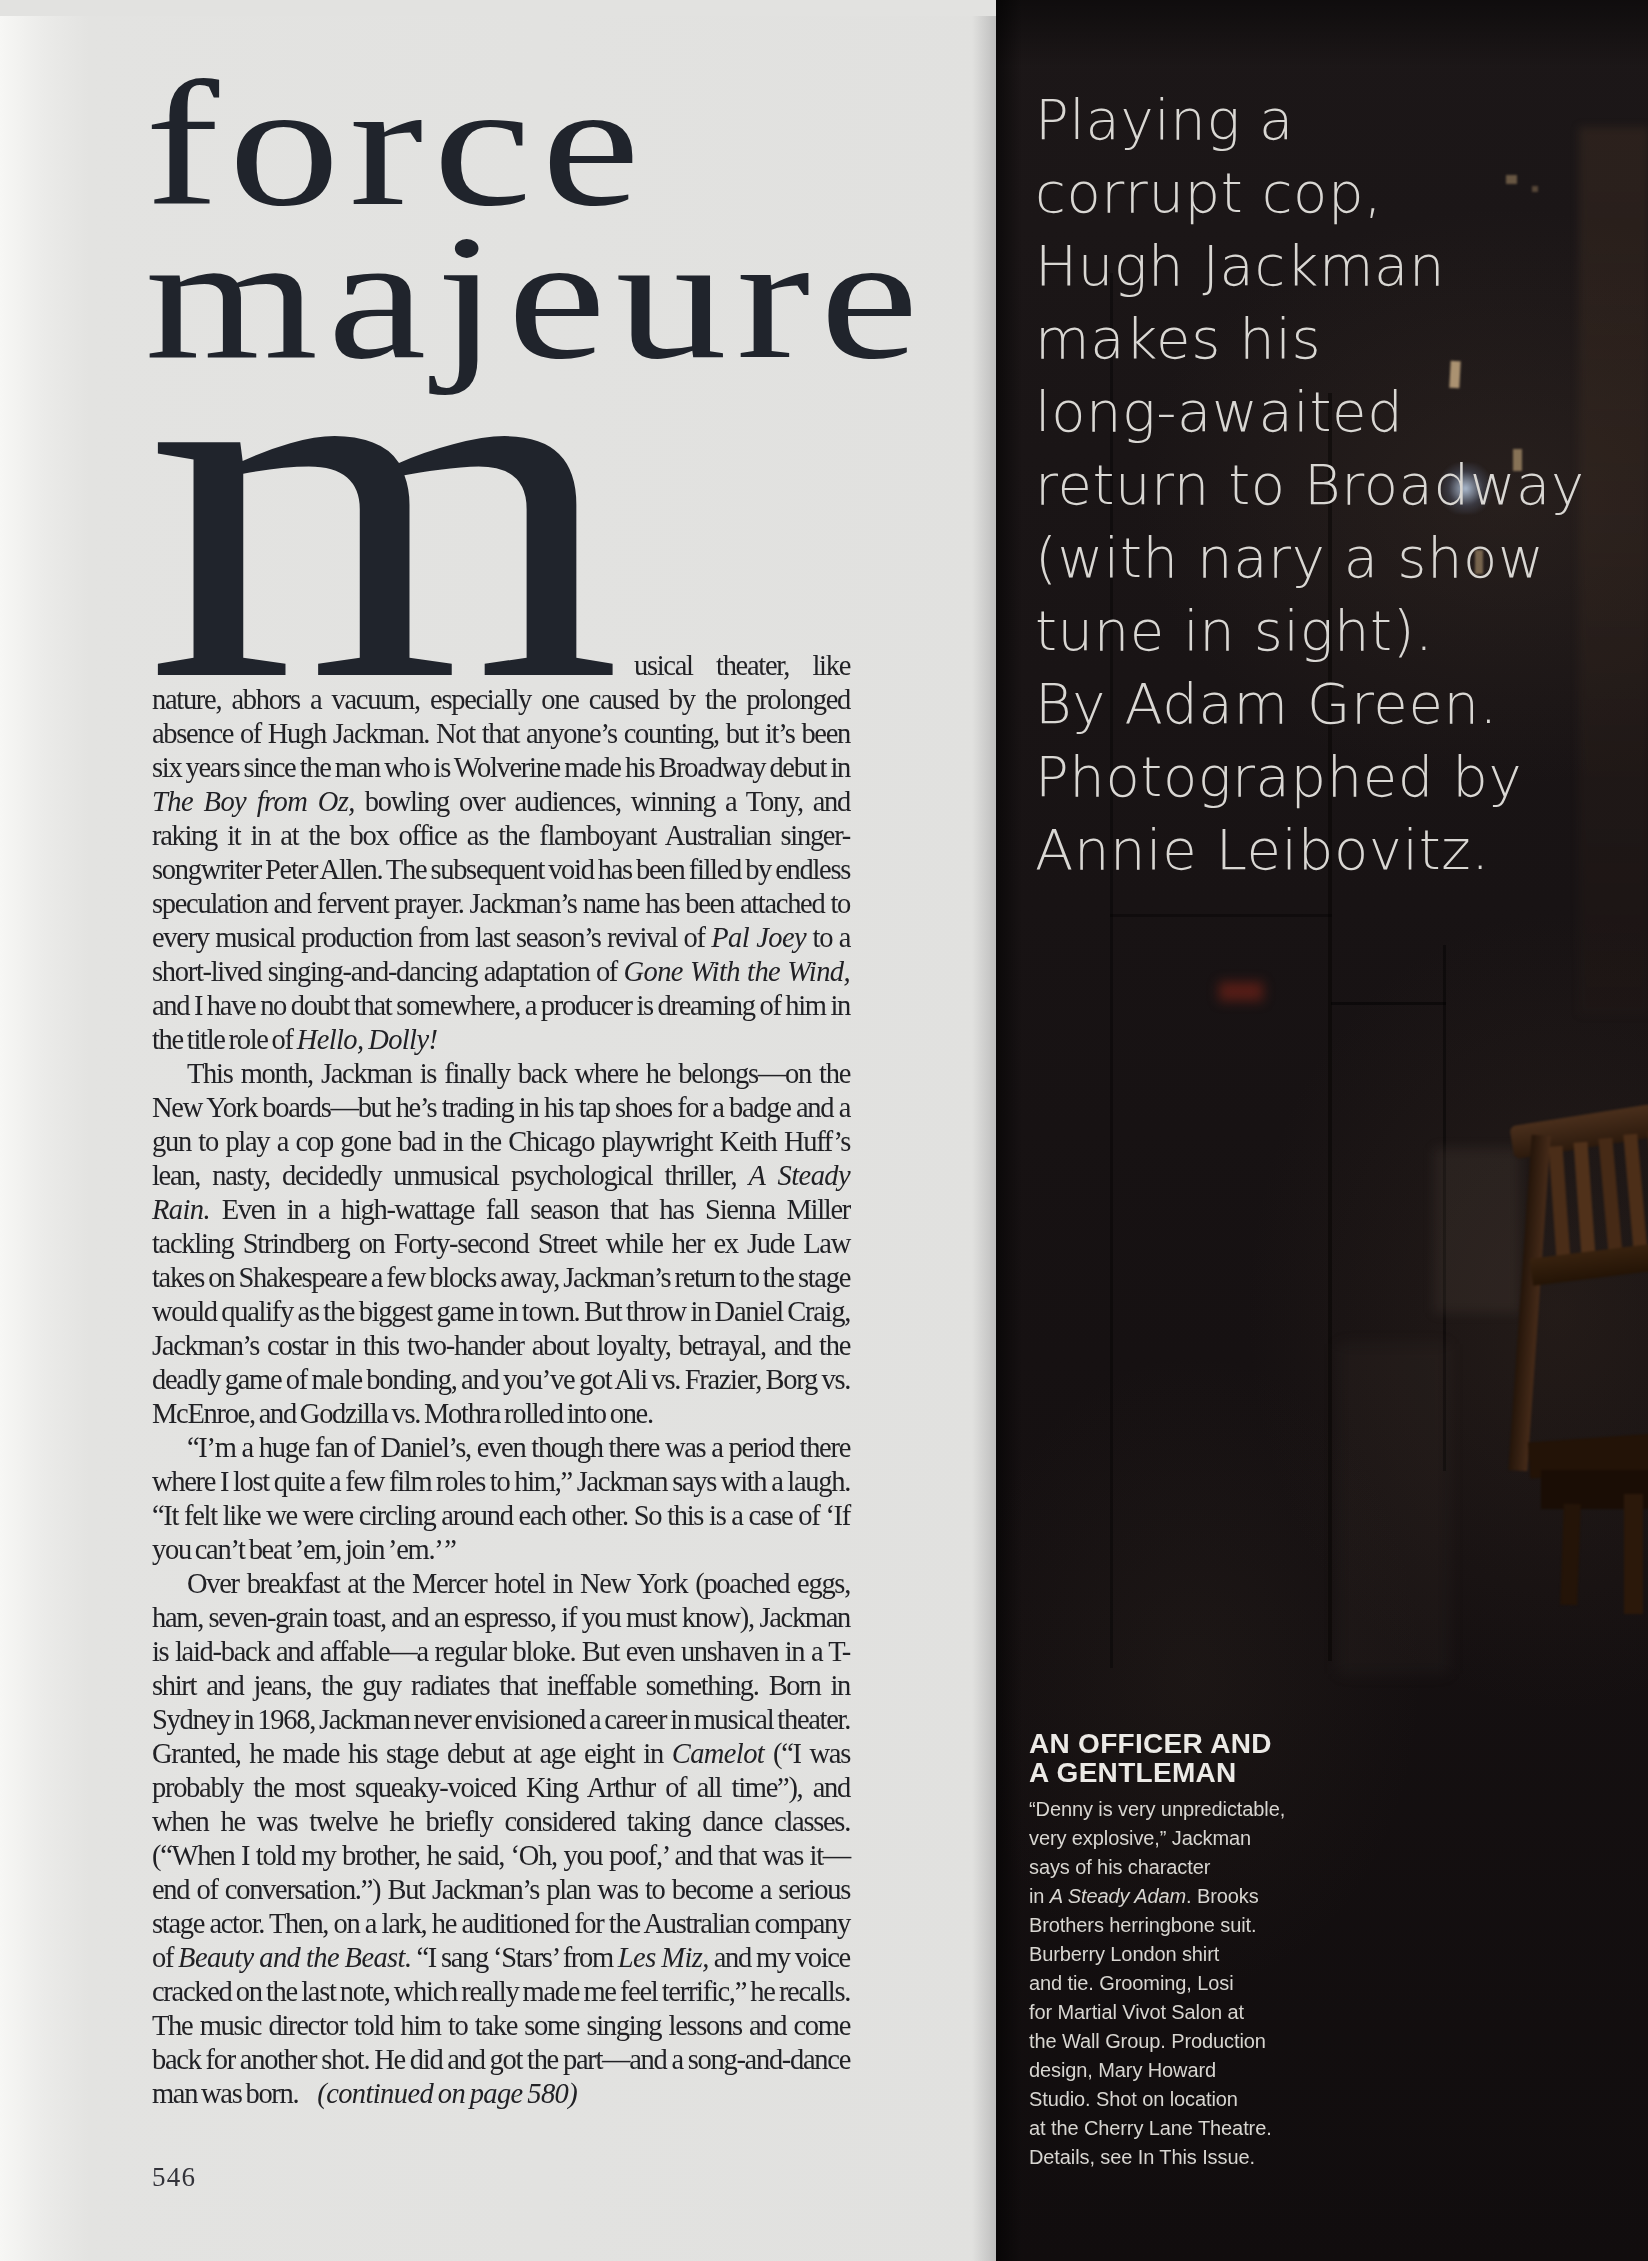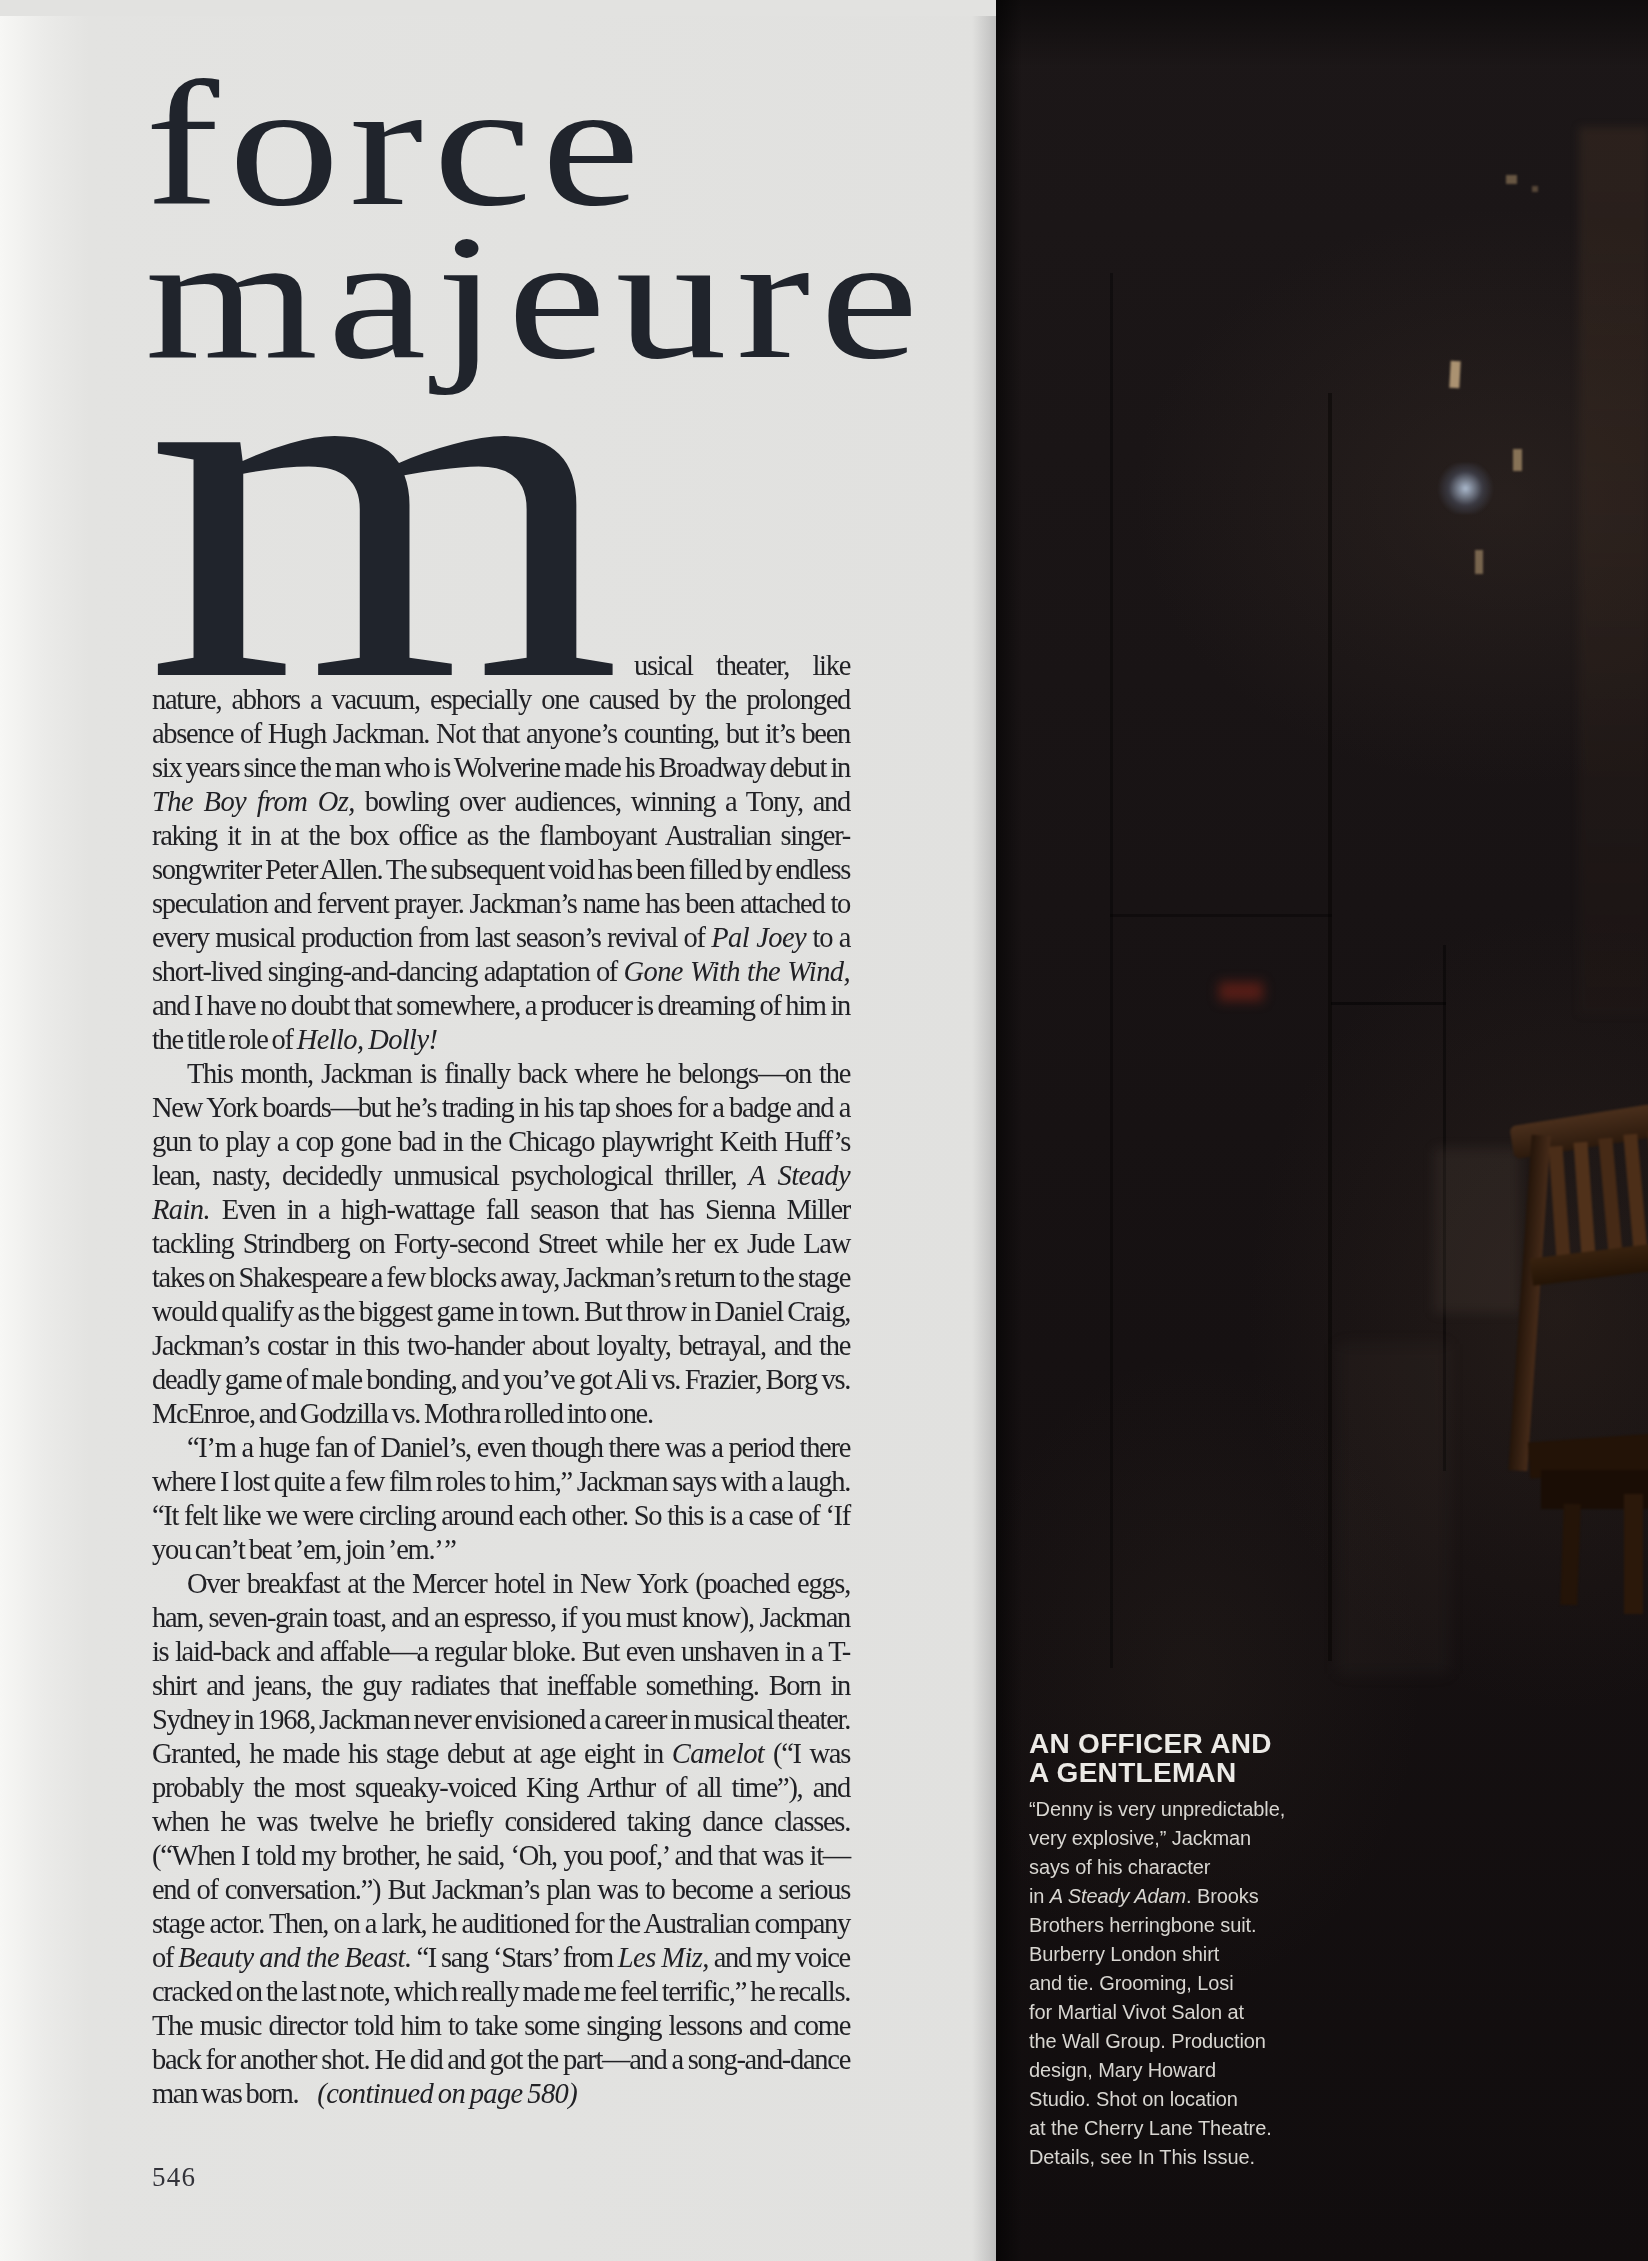--- a/index.html
+++ b/index.html
@@ -145,20 +145,31 @@
         <div class="c-slat4"></div>
         <div class="c-slat5"></div>
         <div class="c-midrail"></div>
         <div class="c-seat"></div>
         <div class="c-apron"></div>
         <div class="c-leg1"></div>
         <div class="c-leg2"></div>
       </div>
     </div>
 
+    <div class="deck">Playing a
+corrupt cop,
+Hugh Jackman
+makes his
+long-awaited
+return to Broadway
+(with nary a show
+tune in sight).
+By Adam Green.
+Photographed by
+Annie Leibovitz.</div>
 
     <div class="caption">
       <div class="cap-head">AN OFFICER AND
 A GENTLEMAN</div>
       <div class="cap-body">“Denny is very unpredictable,
 very explosive,” Jackman
 says of his character
 in <i>A Steady Adam</i>. Brooks
 Brothers herringbone suit.
 Burberry London shirt

